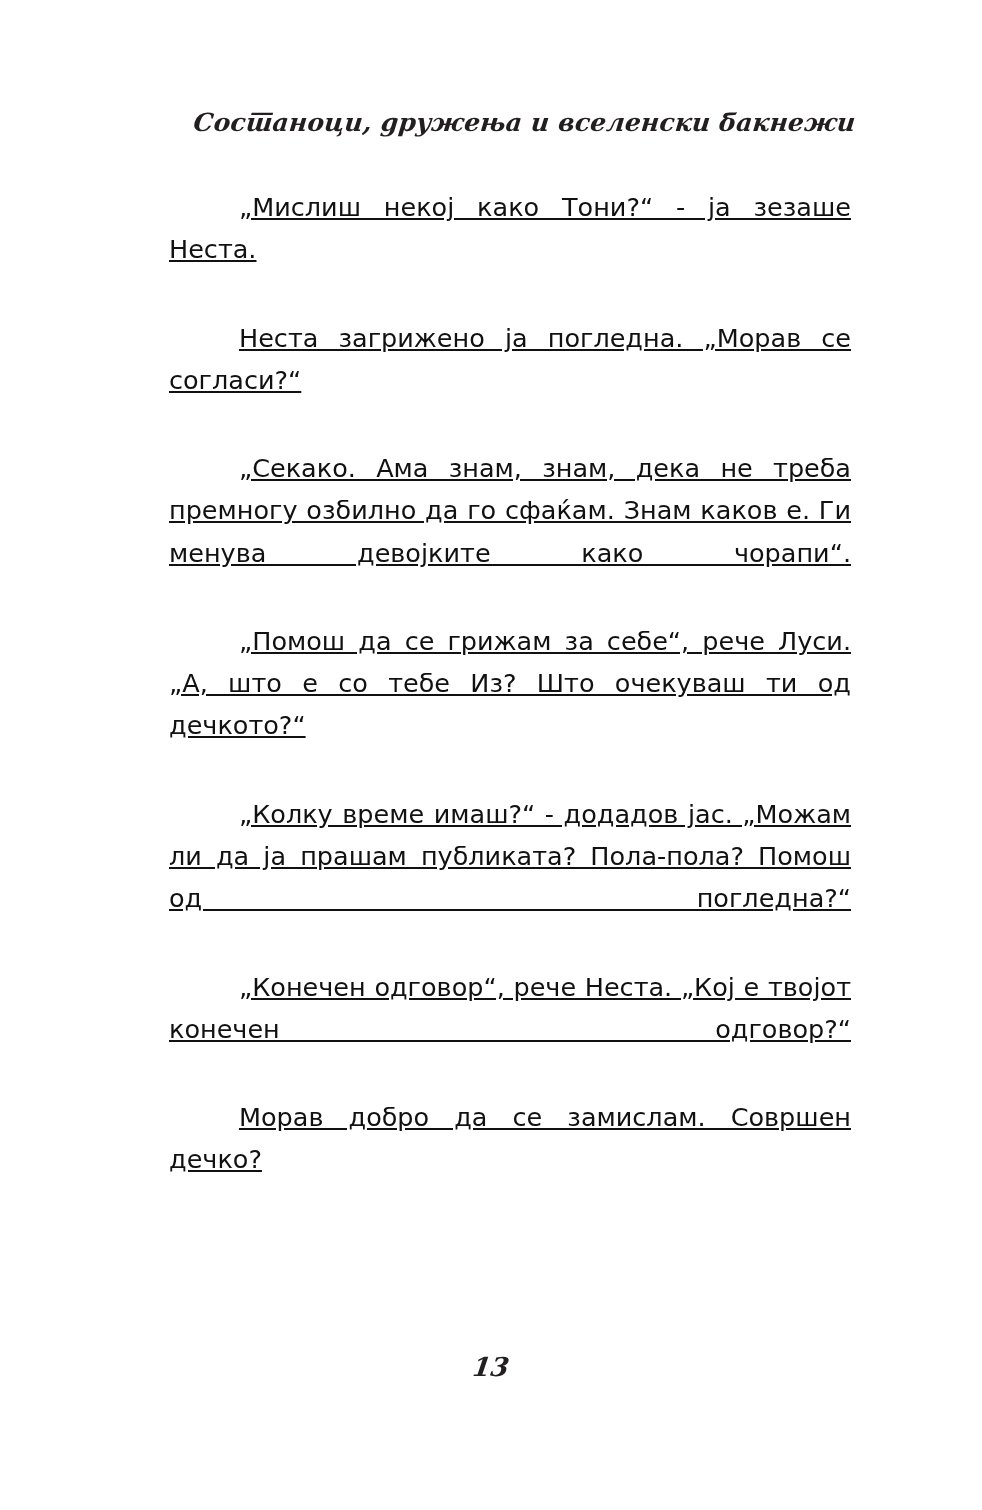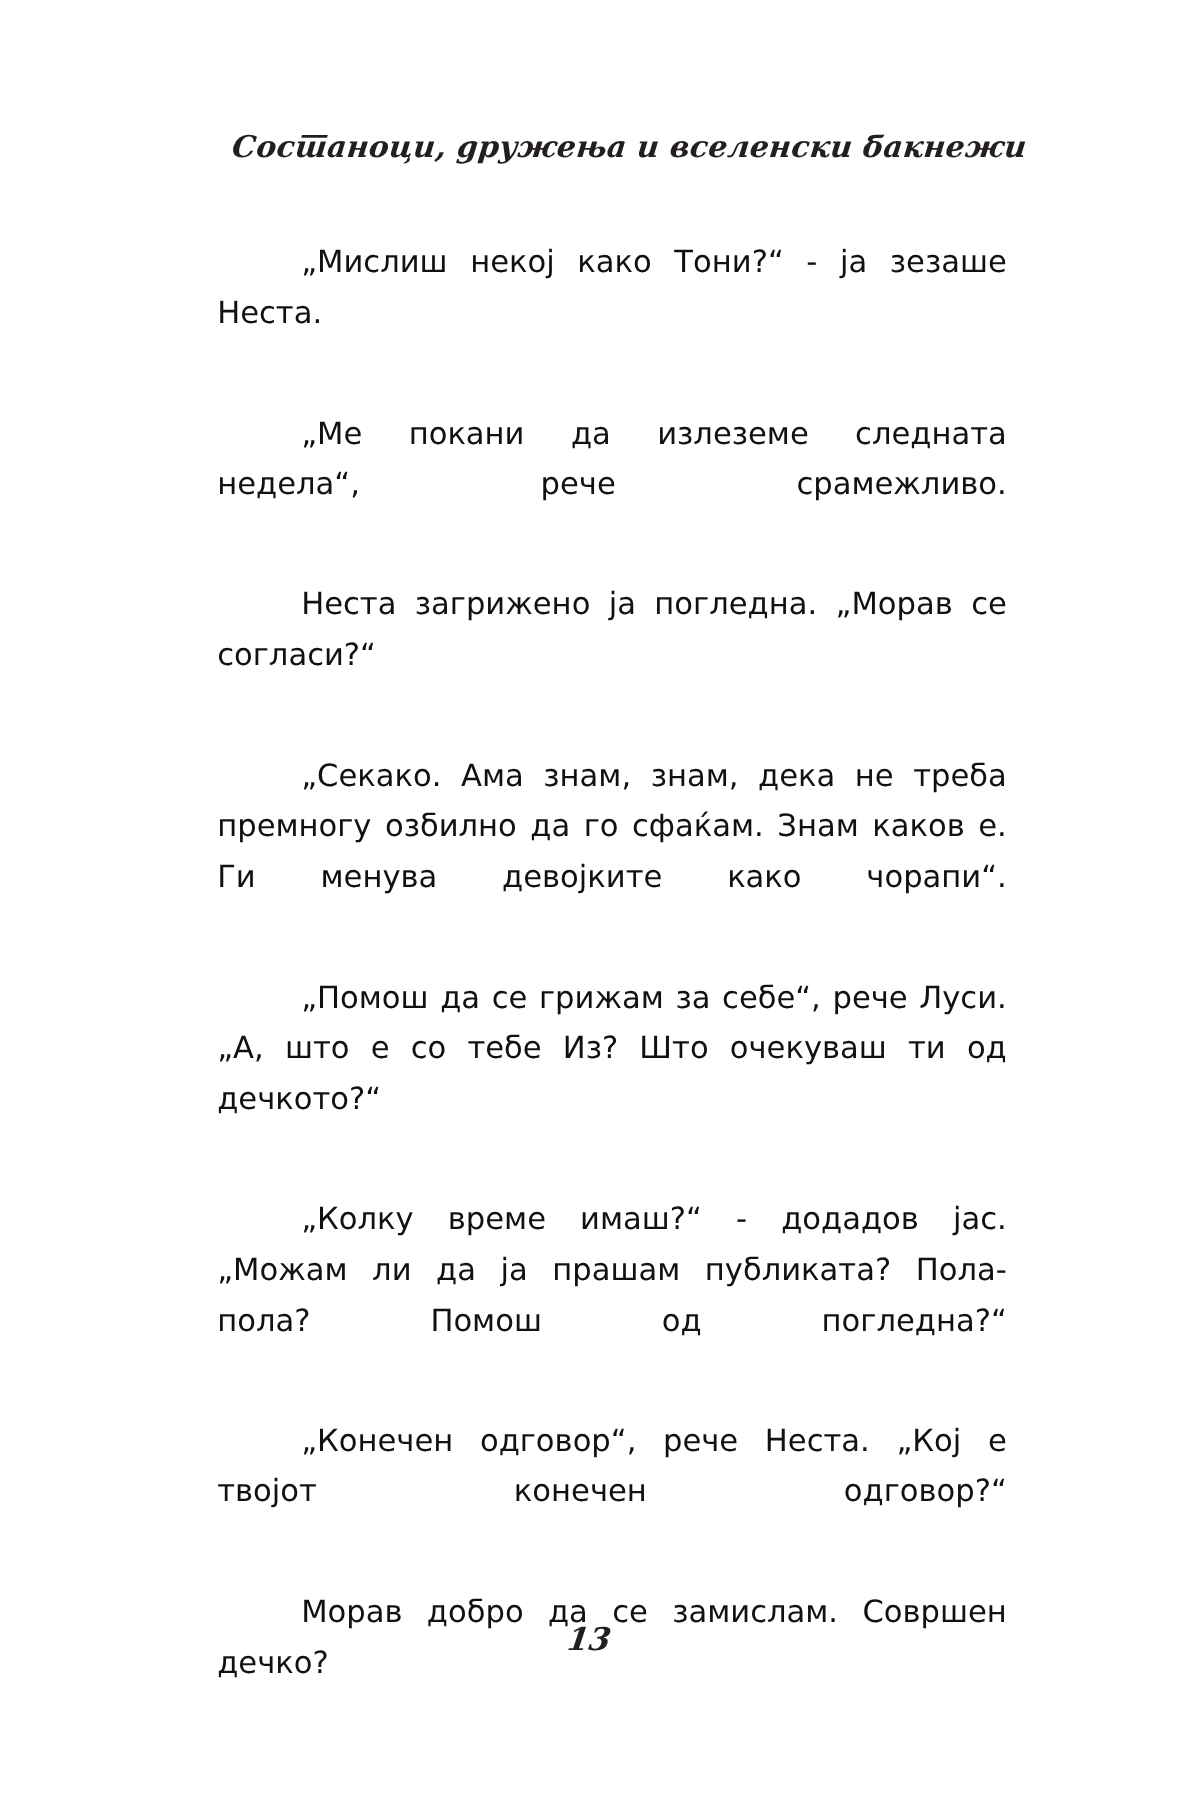--- a/index.html
+++ b/index.html
@@ -49,23 +49,24 @@
     line-height: 42.2px;
     color: #111111;
     text-align: justify;
     text-justify: inter-word;
     -webkit-hyphens: none;
     hyphens: none;
     font-kerning: normal;
   }
 
   .body-text p {
-    margin: 16px;
+    margin: 4px;
     text-indent: 70px;
     text-align: justify;
+    text-decoration: underline;
   }
 
   
   .body-text p:after {
     content: "";
     display: inline-block;
     width: 100%;
   }
 
   
@@ -85,21 +86,20 @@
 </style>
 </head>
 <body>
 
 <div class="page">
 
   <div class="running-head">Состаноци, дружења и вселенски бакнежи</div>
 
   <div class="body-text">
     <p>„Мислиш некој како Тони?“ - ја зезаше Неста.</p>
-    <p>„Ме покани да излеземе следната недела“, рече срамежливо.</p>
     <p>Неста загрижено ја погледна. „Морав се согласи?“</p>
     <p>„Секако. Ама знам, знам, дека не треба премногу озбилно да го сфаќам. Знам каков е. Ги менува девојките како чорапи“.</p>
     <p>„Помош да се грижам за себе“, рече Луси. „А, што е со тебе Из? Што очекуваш ти од дечкото?“</p>
     <p>„Колку време имаш?“ - додадов јас. „Можам ли да ја прашам публиката? Пола-пола? Помош од погледна?“</p>
     <p>„Конечен одговор“, рече Неста. „Кој е твојот конечен одговор?“</p>
     <p>Морав добро да се замислам. Совршен дечко?</p>
 
   </div>
 
   <div class="folio">13</div>

